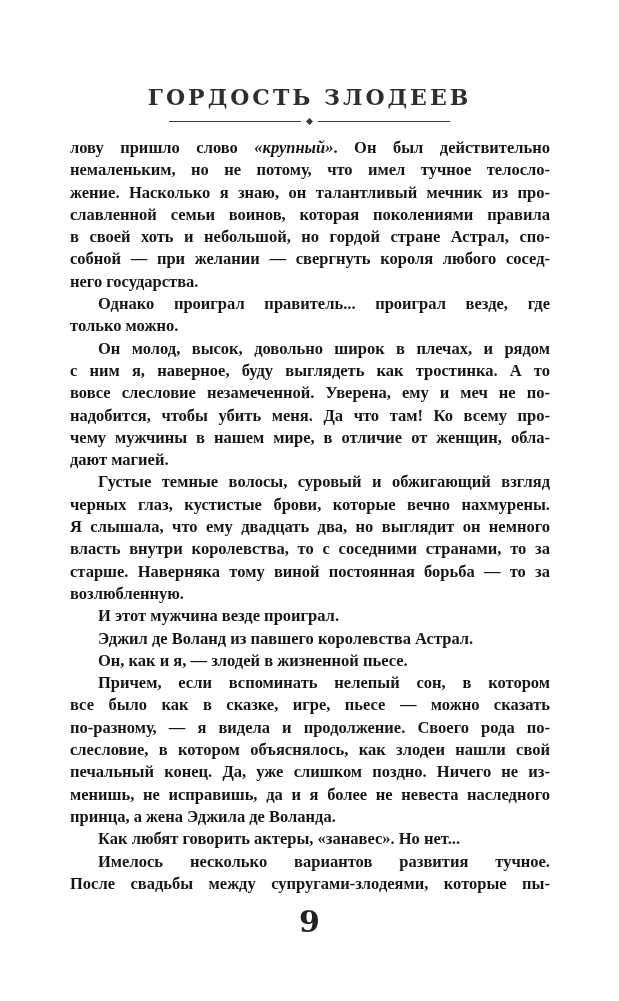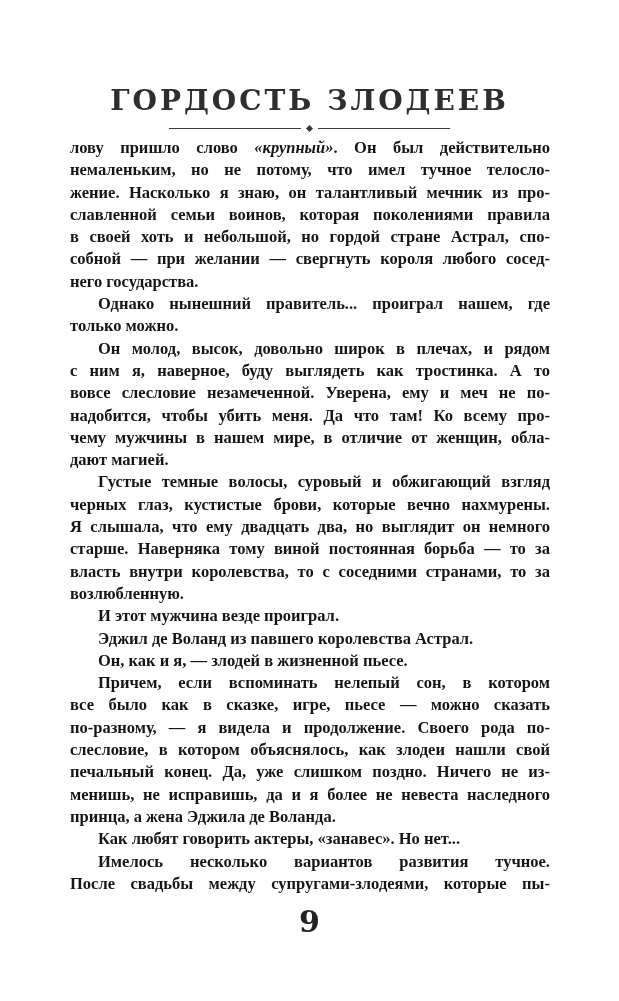--- a/index.html
+++ b/index.html
@@ -19,21 +19,21 @@
   .header {
     position: absolute;
     top: 84px;
     left: 0;
     width: 100%;
     text-align: center;
   }
   .title {
     font-family: "DejaVu Serif", serif;
     font-weight: 700;
-    font-size: 28px;
+    font-size: 22px;
     letter-spacing: 3px;
     color: #2e2e2e;
   }
   .ornament {
     margin-top: 9px;
     display: flex;
     align-items: center;
     justify-content: center;
     gap: 6px;
   }
@@ -101,33 +101,33 @@
   </header>
 
   <main class="body-text">
       <div class="line"><span>лову пришло слово </span><span class="italic">«крупный»</span><span>. Он был действительно</span></div>
       <div class="line">немаленьким, но не потому, что имел тучное телосло-</div>
       <div class="line">жение. Насколько я знаю, он талантливый мечник из про-</div>
       <div class="line">славленной семьи воинов, которая поколениями правила</div>
       <div class="line">в своей хоть и небольшой, но гордой стране Астрал, спо-</div>
       <div class="line">собной — при желании — свергнуть короля любого сосед-</div>
       <div class="line flush">него государства.</div>
-      <div class="line indent">Однако нынешний правитель... проиграл нашем, где</div>
+      <div class="line indent">Однако проиграл правитель... проиграл везде, где</div>
       <div class="line flush">только можно.</div>
       <div class="line indent">Он молод, высок, довольно широк в плечах, и рядом</div>
       <div class="line">с ним я, наверное, буду выглядеть как тростинка. А то</div>
       <div class="line">вовсе слесловие незамеченной. Уверена, ему и меч не по-</div>
       <div class="line">надобится, чтобы убить меня. Да что там! Ко всему про-</div>
       <div class="line">чему мужчины в нашем мире, в отличие от женщин, обла-</div>
       <div class="line flush">дают магией.</div>
       <div class="line indent">Густые темные волосы, суровый и обжигающий взгляд</div>
       <div class="line">черных глаз, кустистые брови, которые вечно нахмурены.</div>
       <div class="line">Я слышала, что ему двадцать два, но выглядит он немного</div>
+      <div class="line">власть внутри королевства, то с соседними странами, то за</div>
       <div class="line">старше. Наверняка тому виной постоянная борьба — то за</div>
-      <div class="line">власть внутри королевства, то с соседними странами, то за</div>
       <div class="line flush">возлюбленную.</div>
       <div class="line indent flush">И этот мужчина везде проиграл.</div>
       <div class="line indent flush">Эджил де Воланд из павшего королевства Астрал.</div>
       <div class="line indent flush">Он, как и я, — злодей в жизненной пьесе.</div>
       <div class="line indent">Причем, если вспоминать нелепый сон, в котором</div>
       <div class="line">все было как в сказке, игре, пьесе — можно сказать</div>
       <div class="line">по-разному, — я видела и продолжение. Своего рода по-</div>
       <div class="line">слесловие, в котором объяснялось, как злодеи нашли свой</div>
       <div class="line">печальный конец. Да, уже слишком поздно. Ничего не из-</div>
       <div class="line">менишь, не исправишь, да и я более не невеста наследного</div>

